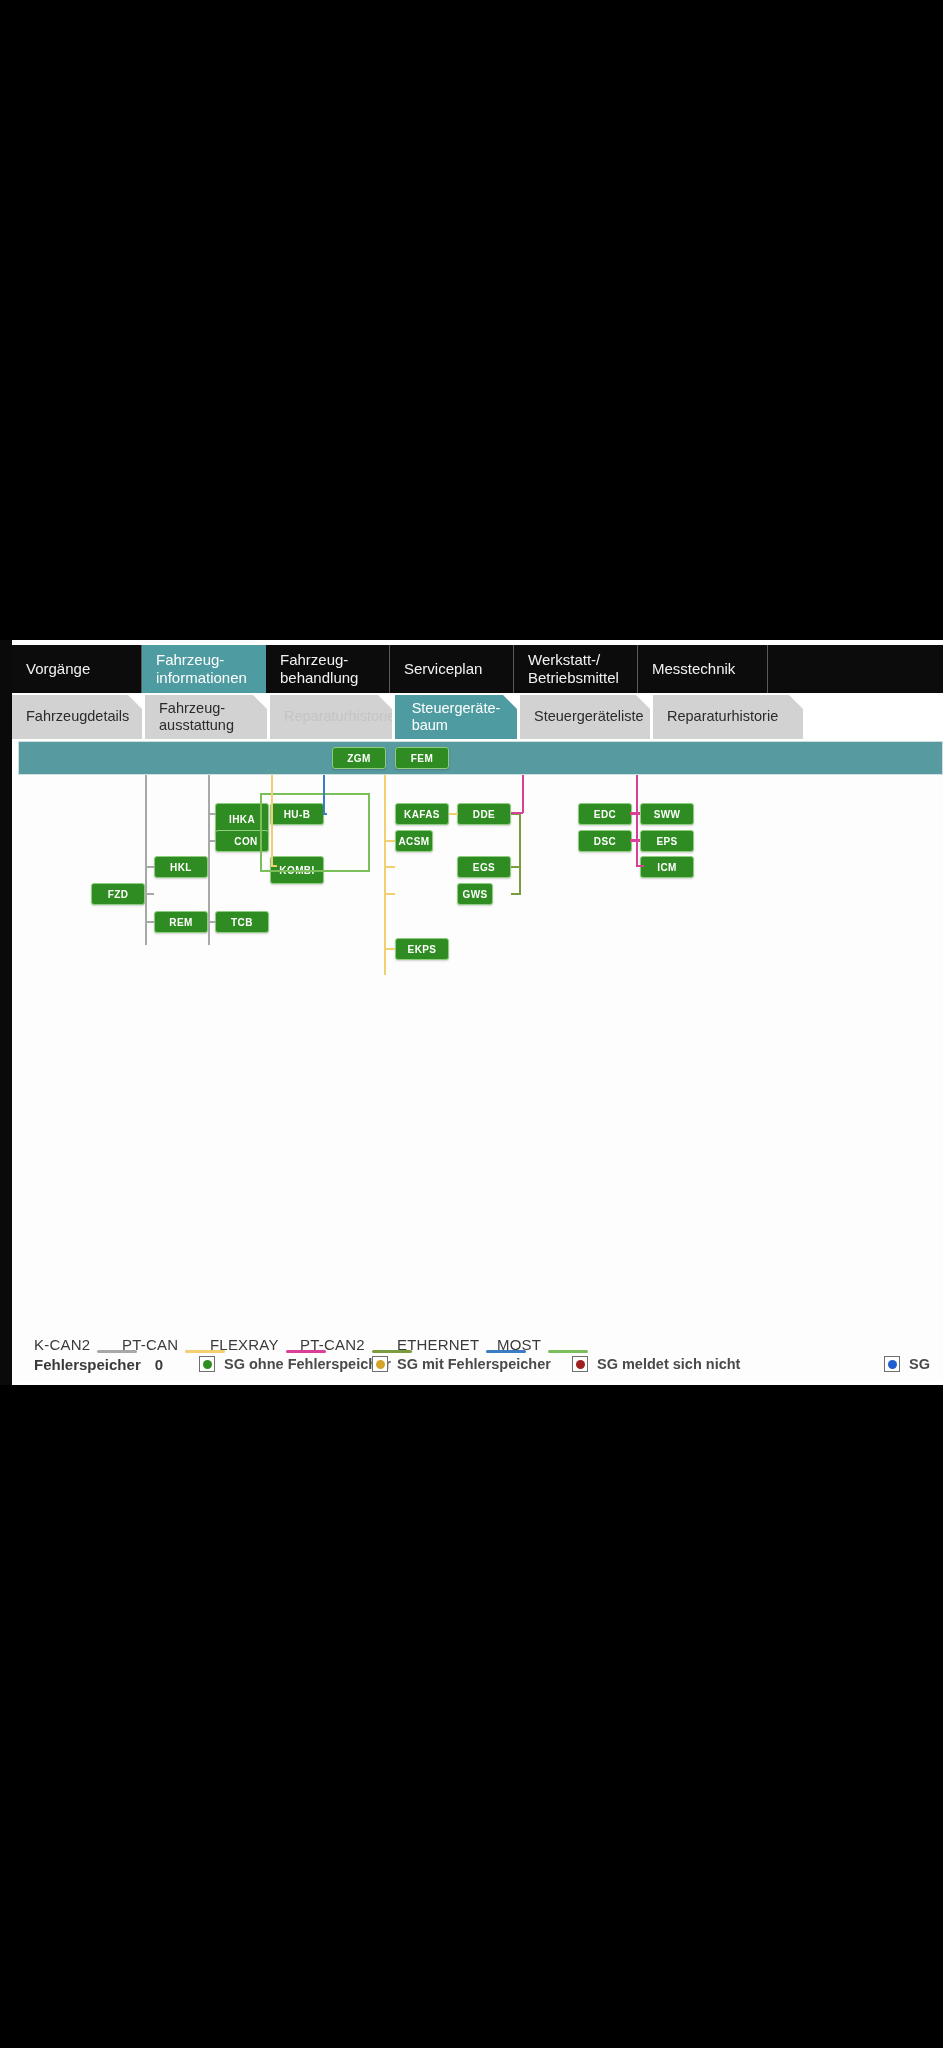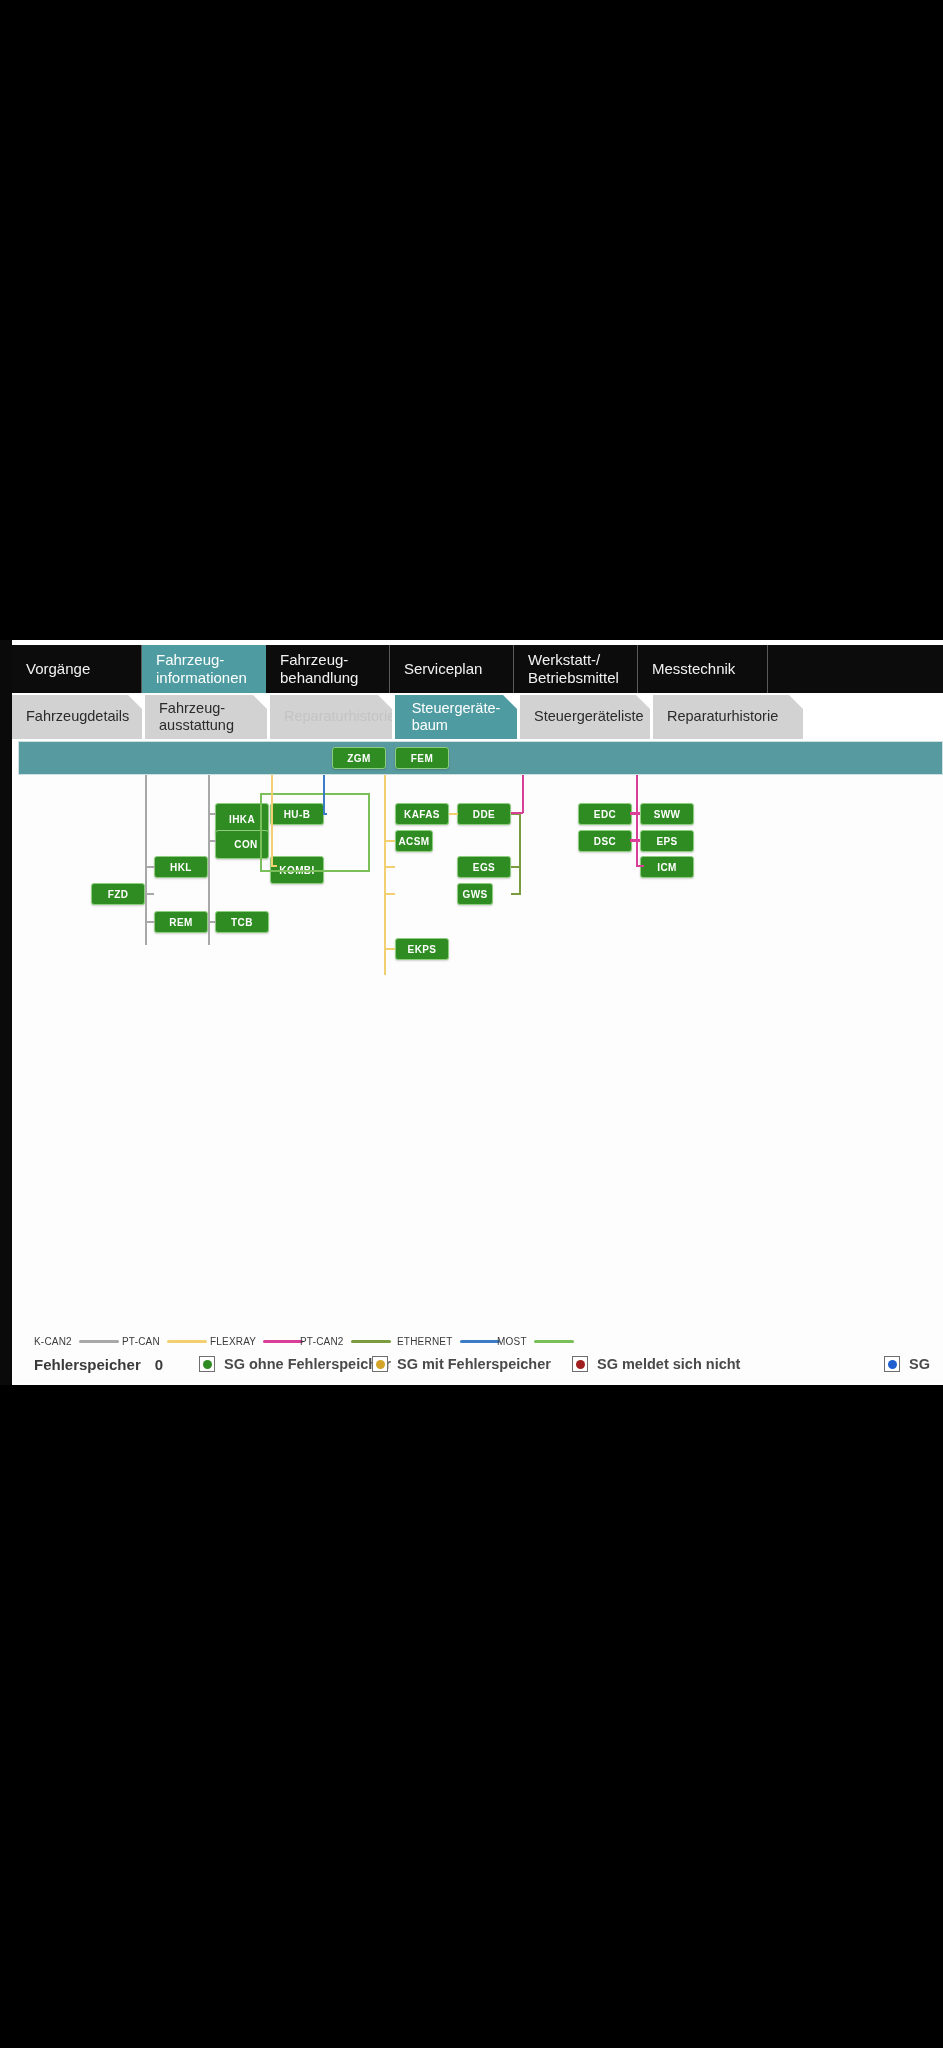--- a/index.html
+++ b/index.html
@@ -46,21 +46,21 @@
     display:flex;align-items:center;justify-content:center;box-sizing:border-box;
     box-shadow:0 1px 2px rgba(0,0,0,.18);
   }
   .gwnode{z-index:12;}
 
   .bus{position:absolute;}
 
   
   .legend{position:absolute;left:12px;top:692px;width:931px;height:50px;background:#fdfdfd;}
   .leg-bus{position:absolute;left:0;top:0;height:24px;width:931px;}
-  .legb{position:absolute;display:flex;align-items:center;gap:7px;font-size:10px;color:#3a3a3a;letter-spacing:.2px;}
+  .legb{position:absolute;display:flex;align-items:flex-end;gap:7px;font-size:15px;color:#3a3a3a;letter-spacing:.2px;}
   .legb .swatch{display:block;width:40px;height:3px;border-radius:2px;}
 
   .leg-stat{position:absolute;left:0;top:22px;height:28px;width:931px;}
   .legs{position:absolute;display:flex;align-items:center;gap:9px;font-size:14.5px;font-weight:bold;color:#4a4a4a;}
   .legs .chip{
     width:16px;height:16px;border:1.5px solid #6e6e6e;background:#fff;
     display:flex;align-items:center;justify-content:center;box-sizing:border-box;
   }
   .legs .chip i{display:block;width:9px;height:9px;border-radius:50%;}
   .fehler{position:absolute;display:flex;align-items:center;gap:14px;font-size:15px;font-weight:bold;color:#3a3a3a;}
@@ -138,21 +138,21 @@
           </div>
           <div class="node " style="left: 142px; top: 115px; width: 54px; height: 22px;">
             <span>HKL</span>
           </div>
           <div class="node " style="left: 142px; top: 170px; width: 54px; height: 22px;">
             <span>REM</span>
           </div>
           <div class="node " style="left: 203px; top: 62px; width: 54px; height: 33px;">
             <span>IHKA</span>
           </div>
-          <div class="node " style="left: 203px; top: 89px; width: 54px; height: 29px; padding-left: 8px;">
+          <div class="node " style="left: 203px; top: 89px; width: 54px; height: 22px; padding-left: 8px;">
             <span>CON</span>
           </div>
           <div class="node " style="left: 258px; top: 115px; width: 54px; height: 28px;">
             <span>KOMBI</span>
           </div>
           <div class="node " style="left: 203px; top: 170px; width: 54px; height: 22px;">
             <span>TCB</span>
           </div>
           <div class="node " style="left: 258px; top: 62px; width: 54px; height: 22px;">
             <span>HU-B</span>

